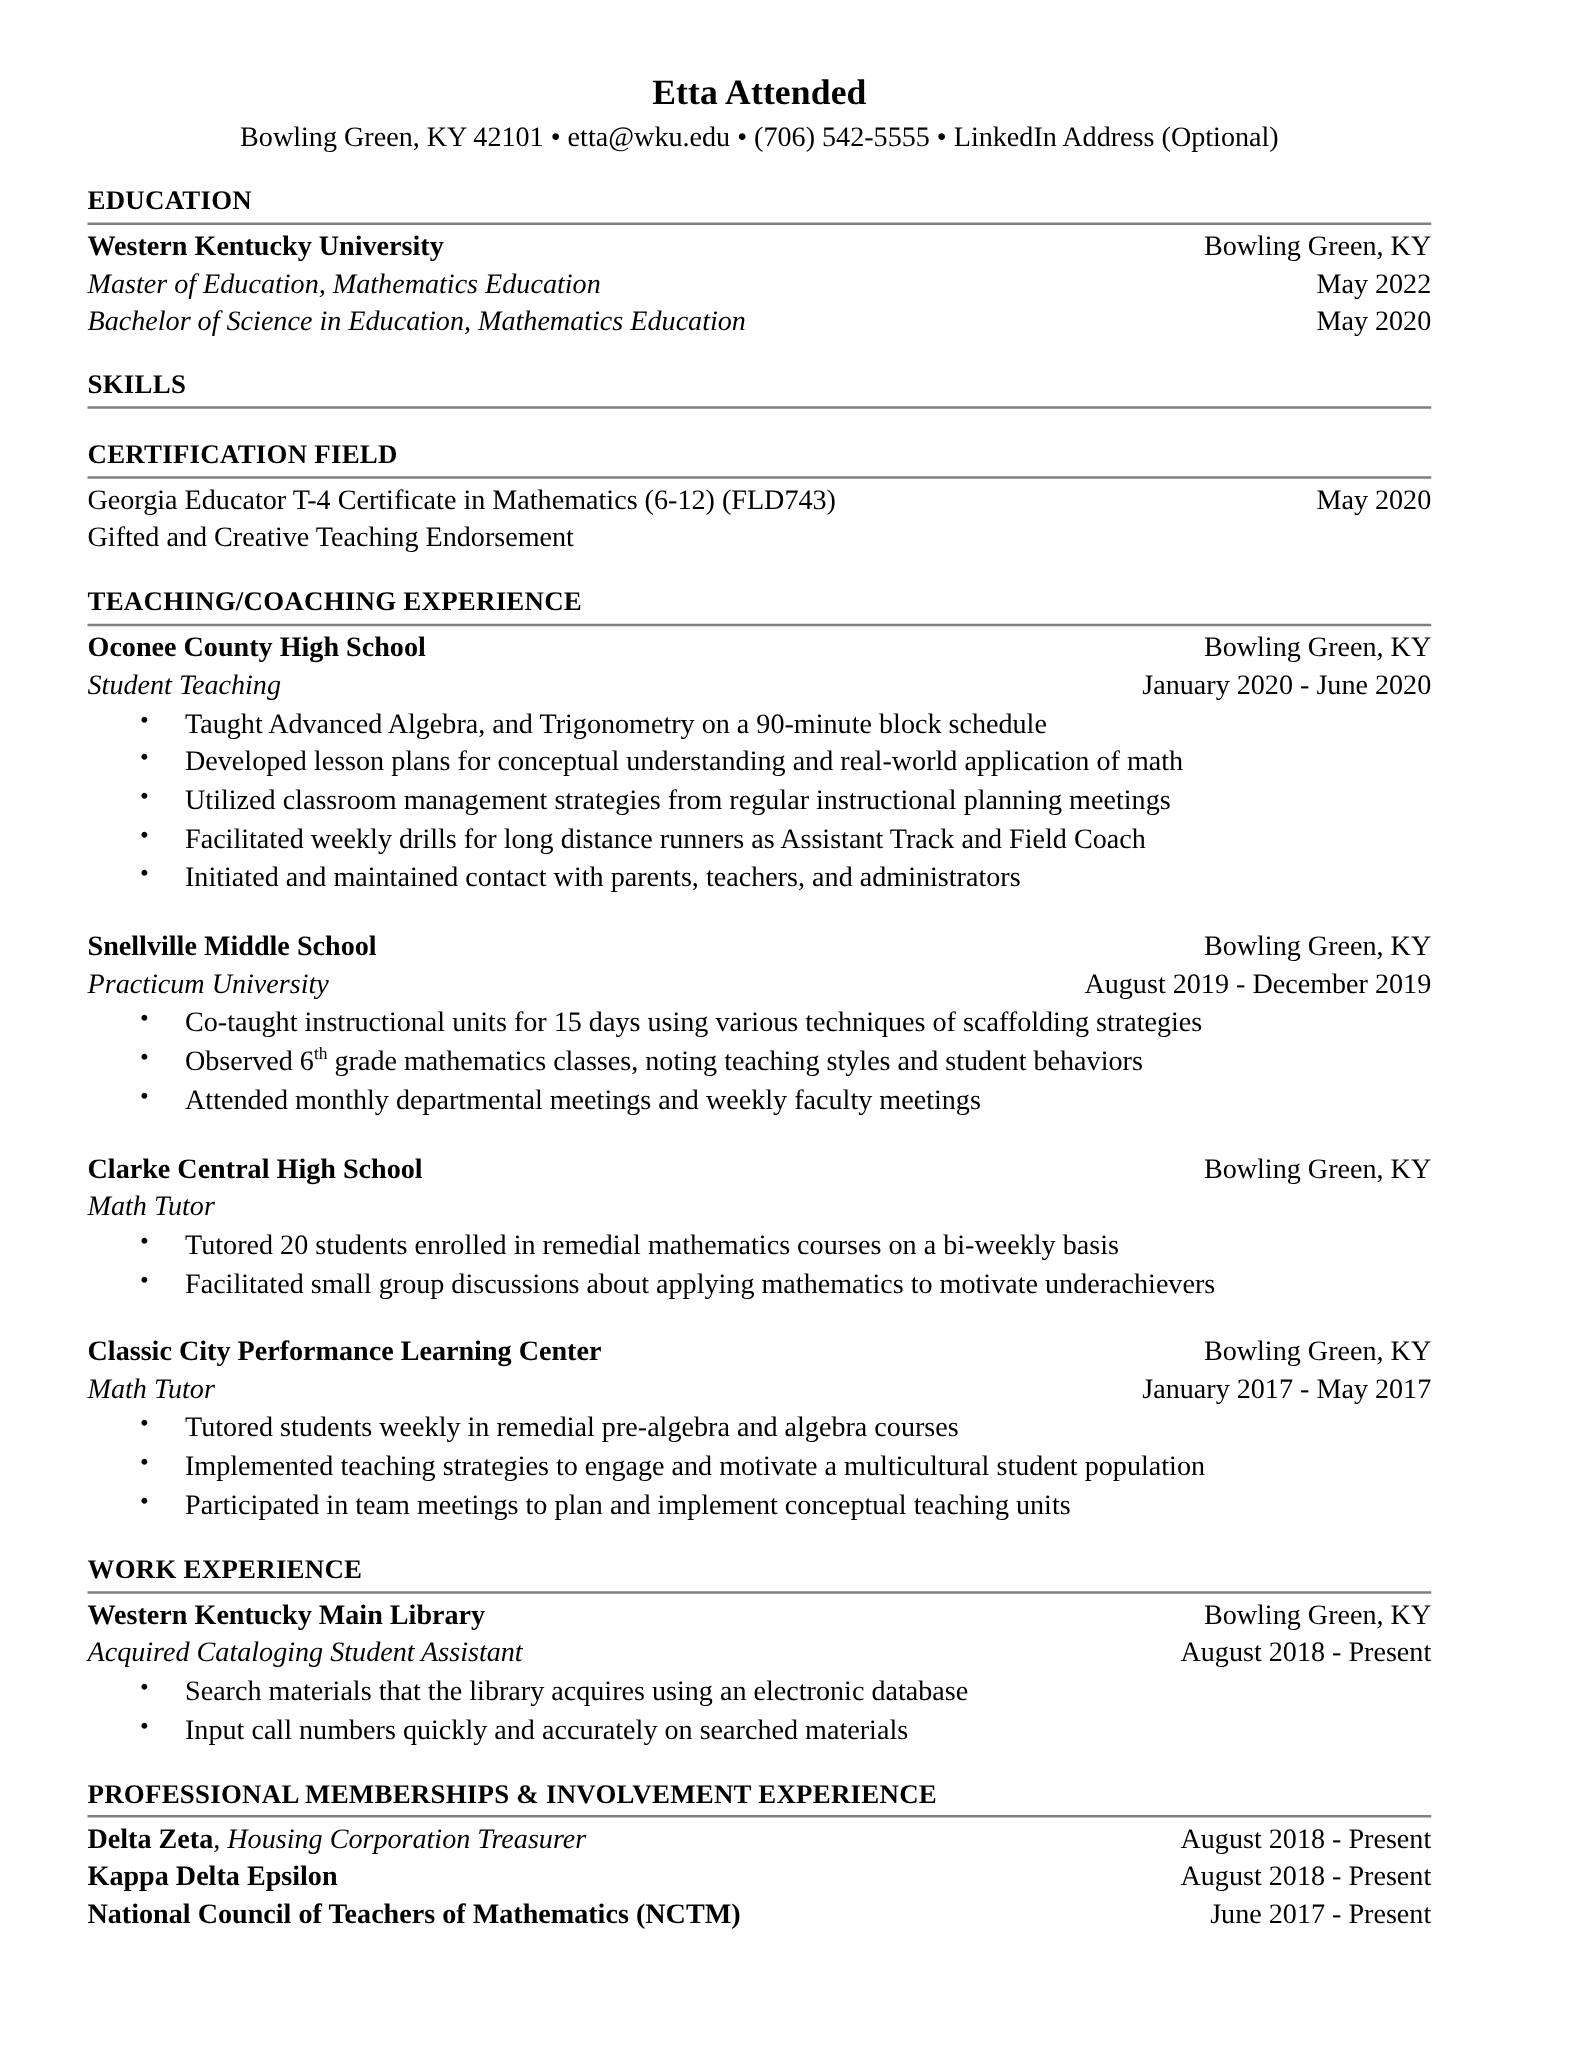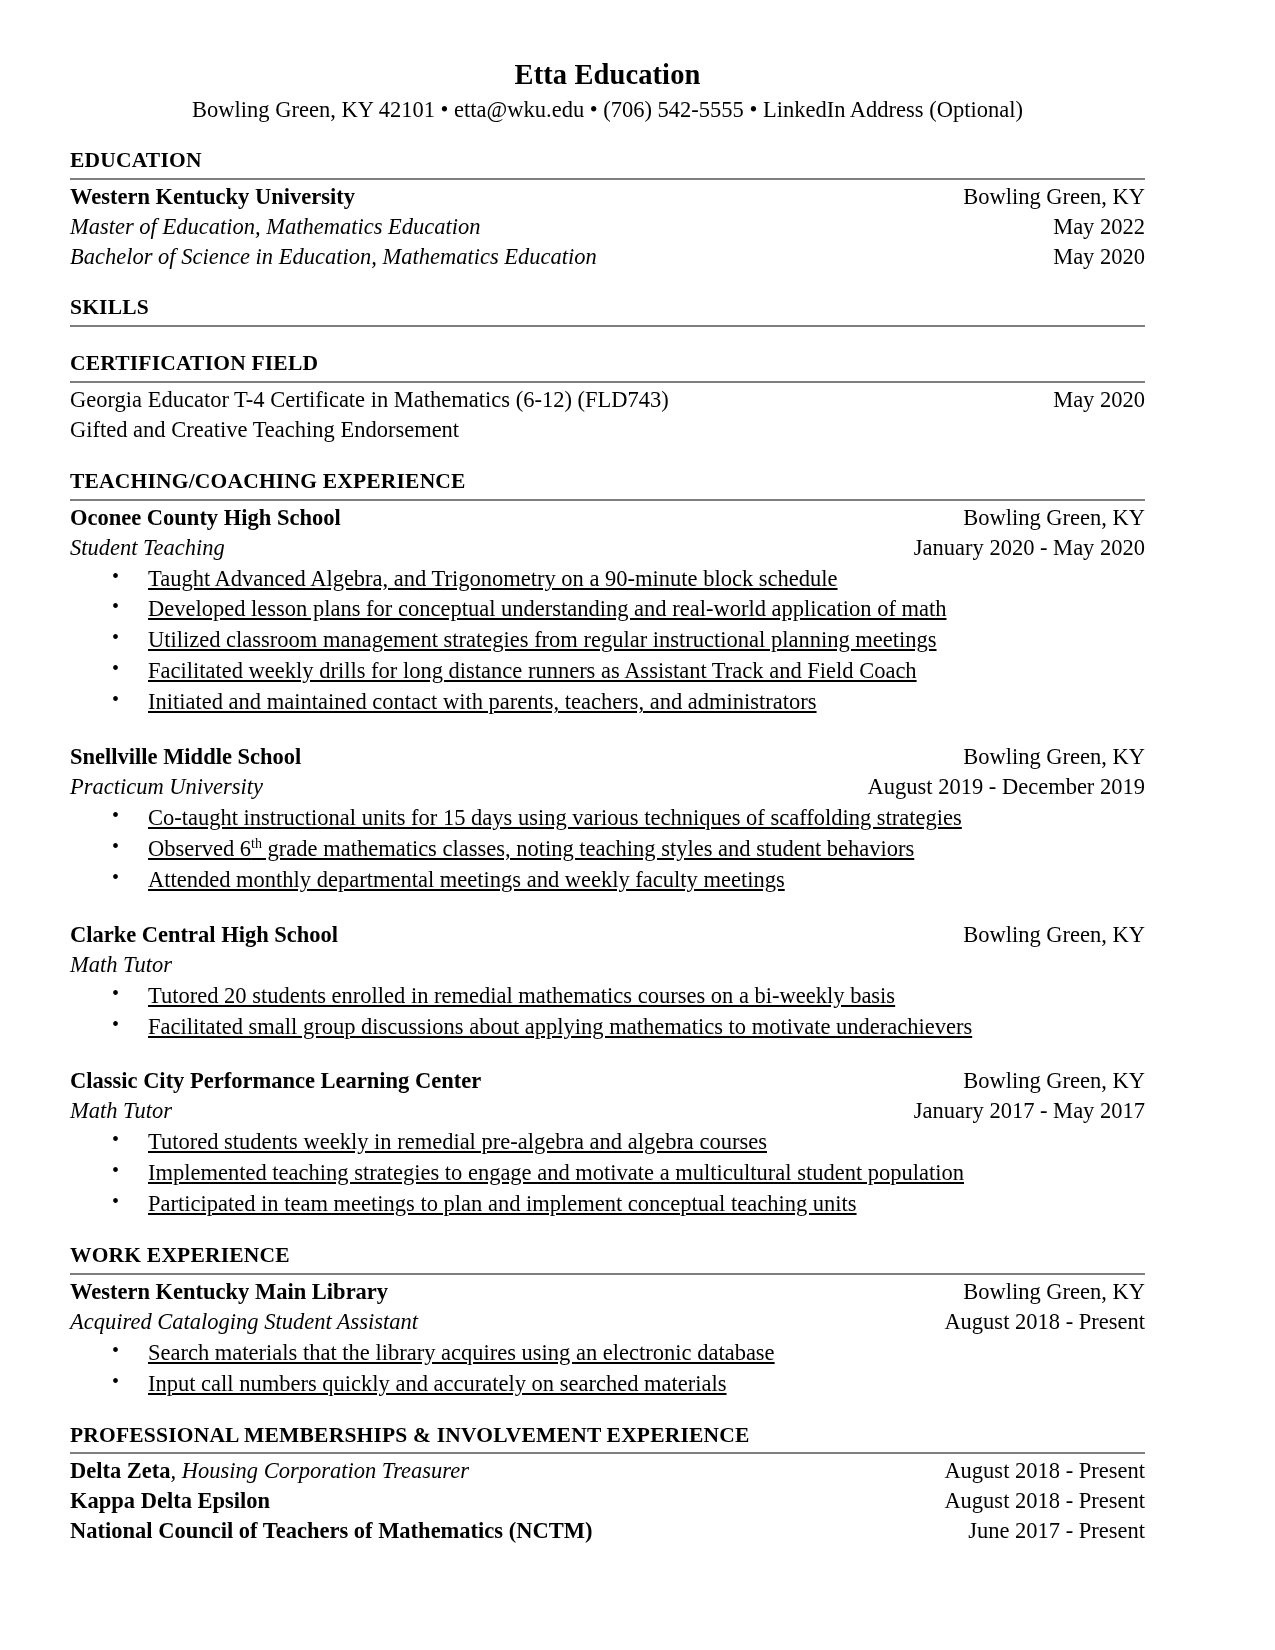--- a/index.html
+++ b/index.html
@@ -79,21 +79,20 @@
     list-style: none;
     margin: 0;
     padding: 0;
   }
   ul.bullets li {
     position: relative;
     font-size: 22.5px;
     line-height: 1.33;
     padding-left: 78px;
     margin-top: 1px;
-    text-decoration: underline;
   }
   ul.bullets li::before {
     content: "\2022";
     position: absolute;
     left: 42px;
     top: -1px;
     font-size: 20px;
   }
 
   .entry { margin-top: 2px; }
@@ -104,21 +103,21 @@
     vertical-align: super;
     line-height: 0;
   }
 </style>
 </head>
 <body>
 
 <div class="page">
   <div class="sheet">
 
-    <div class="doc-name">Etta Education</div>
+    <div class="doc-name">Etta Attended</div>
     <div class="doc-contact">Bowling Green, KY 42101 • etta@wku.edu • (706) 542-5555 • LinkedIn Address (Optional)</div>
 
     <div class="section">
       <div class="section-title">EDUCATION</div>
       <div class="rule"></div>
 
       <div class="row">
         <div class="left b">Western Kentucky University</div>
         <div class="right">Bowling Green, KY</div>
       </div>
@@ -158,21 +157,21 @@
       <div class="section-title">TEACHING/COACHING EXPERIENCE</div>
       <div class="rule"></div>
 
       <div class="entry">
         <div class="row">
           <div class="left b">Oconee County High School</div>
           <div class="right">Bowling Green, KY</div>
         </div>
         <div class="row">
           <div class="left i">Student Teaching</div>
-          <div class="right">January 2020 - May 2020</div>
+          <div class="right">January 2020 - June 2020</div>
         </div>
         <ul class="bullets">
           <li>Taught Advanced Algebra, and Trigonometry on a 90-minute block schedule</li>
           <li>Developed lesson plans for conceptual understanding and real-world application of math</li>
           <li>Utilized classroom management strategies from regular instructional planning meetings</li>
           <li>Facilitated weekly drills for long distance runners as Assistant Track and Field Coach</li>
           <li>Initiated and maintained contact with parents, teachers, and administrators</li>
         </ul>
       </div>
 

